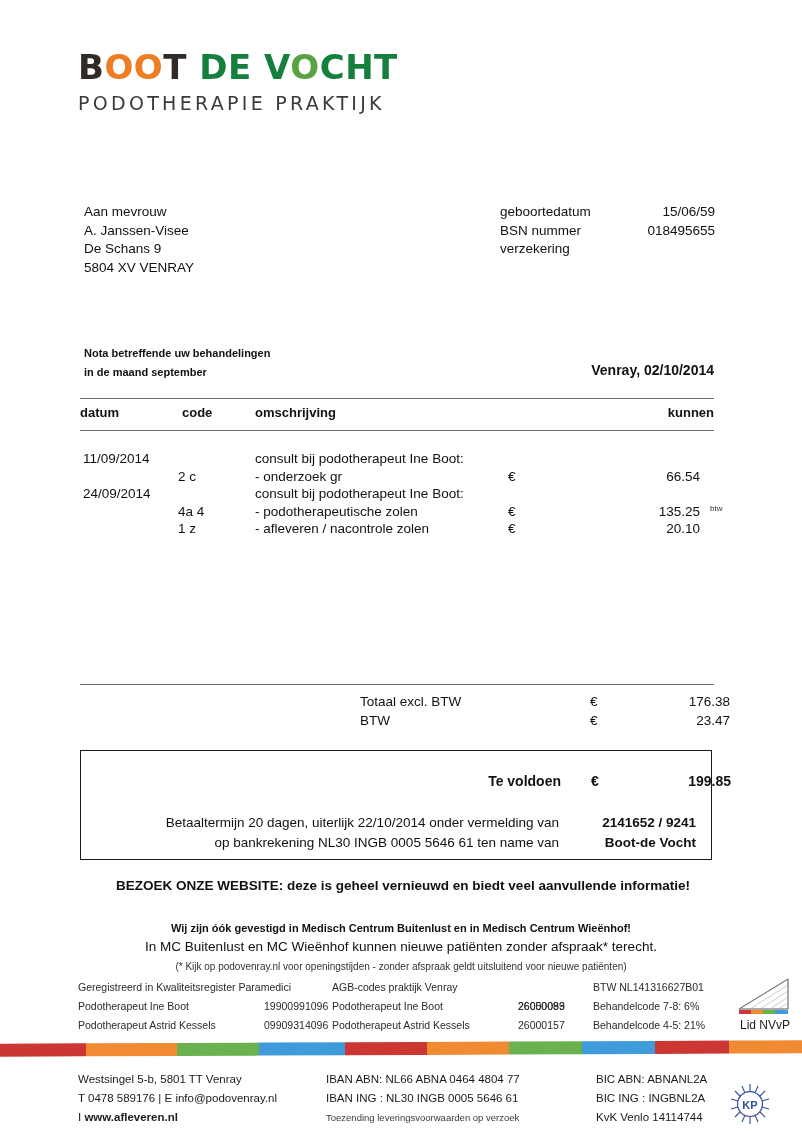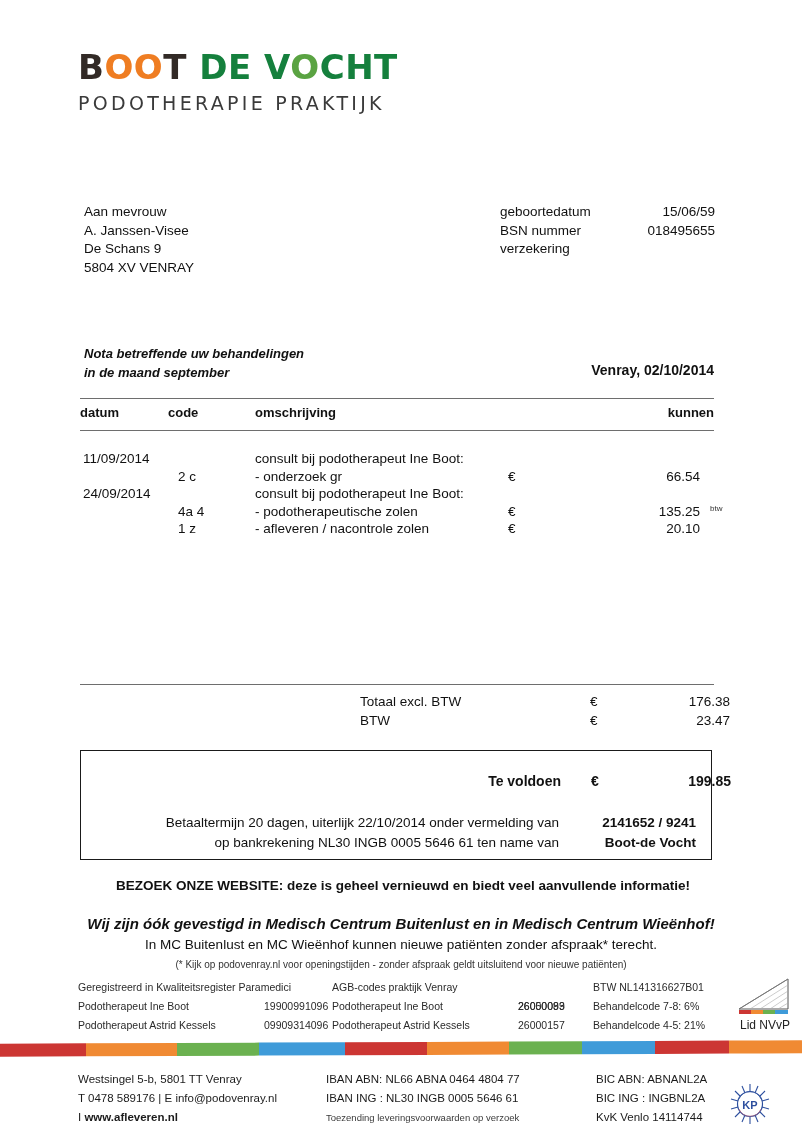--- a/index.html
+++ b/index.html
@@ -60,24 +60,23 @@
     width: 215px;
   }
   #patient-meta .row { display: flex; justify-content: space-between; }
   #patient-meta .val { text-align: right; }
 
   
   #nota-title {
     position: absolute;
     left: 84px;
     top: 344px;
-    font-size: 13px;
+    font-size: 11px;
     font-weight: bold;
     line-height: 19px;
-    font-style: italic;
   }
   #nota-place {
     position: absolute;
     right: 88px;
     top: 362px;
     font-size: 14px;
     font-weight: bold;
     white-space: nowrap;
   }
 
@@ -95,21 +94,21 @@
     left: 80px;
     width: 634px;
     height: 1px;
     background: #6e6e6e;
   }
   #rule-top    { top: 398px; }
   #rule-head   { top: 430px; }
   #rule-totals { top: 684px; }
 
   .th-datum { position: absolute; left: 0; }
-  .th-code  { position: absolute; left: 88px; }
+  .th-code  { position: absolute; left: 102px; }
   .th-oms   { position: absolute; left: 175px; }
   .th-bedrag{ position: absolute; right: 0; }
 
   #items {
     position: absolute;
     left: 80px;
     top: 451px;
     width: 634px;
     font-size: 13.5px;
   }
@@ -173,24 +172,23 @@
     top: 878px;
     width: 802px;
     text-align: center;
   }
   #promo-1 {
     font-size: 13.5px;
     font-weight: bold;
     padding-left: 4px;
   }
   #promo-2 {
-    font-size: 15px;
-    font-weight: bold;
-    margin-top: 22px;
-    font-style: italic;
+    font-size: 11px;
+    font-weight: bold;
+    margin-top: 29px;
   }
   #promo-3 {
     font-size: 13.5px;
     margin-top: 5px;
   }
   #promo-4 {
     font-size: 10px;
     color: #333;
     margin-top: 7px;
   }

